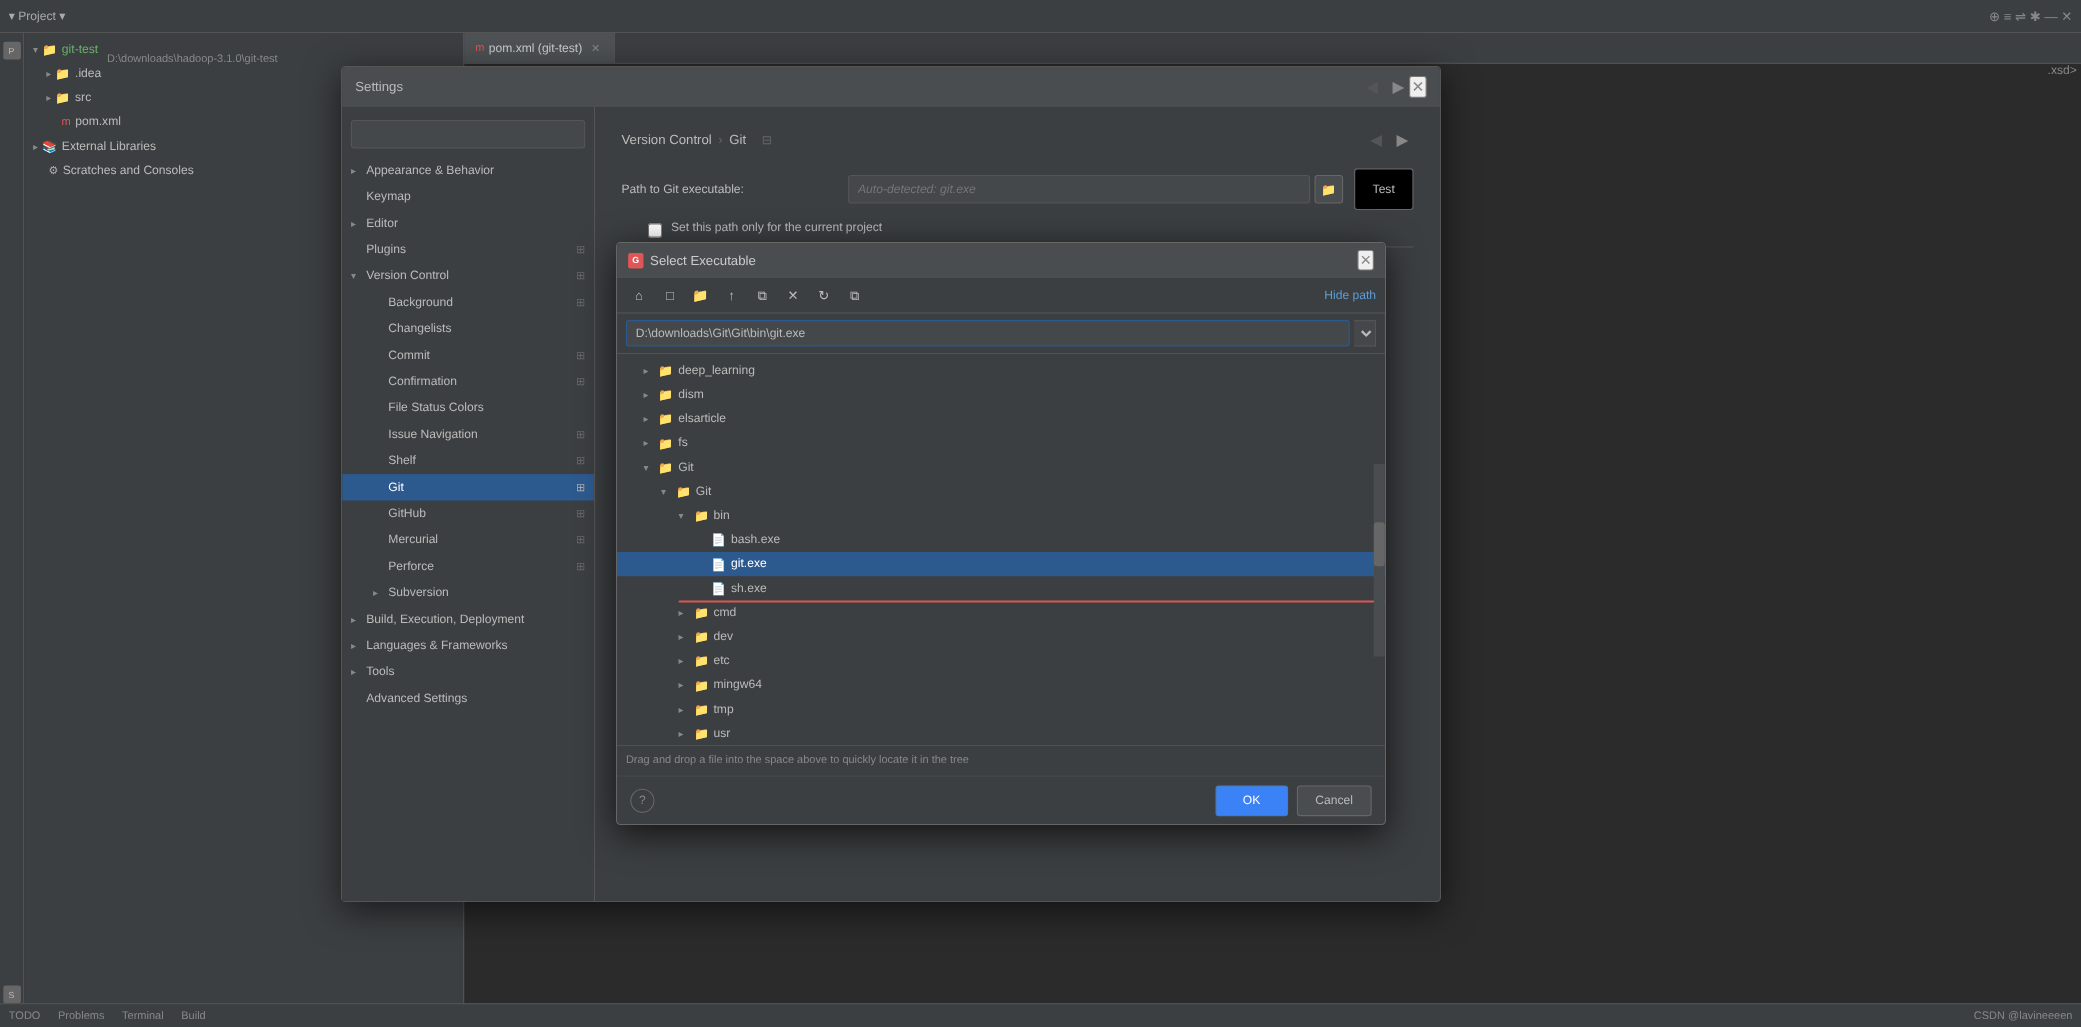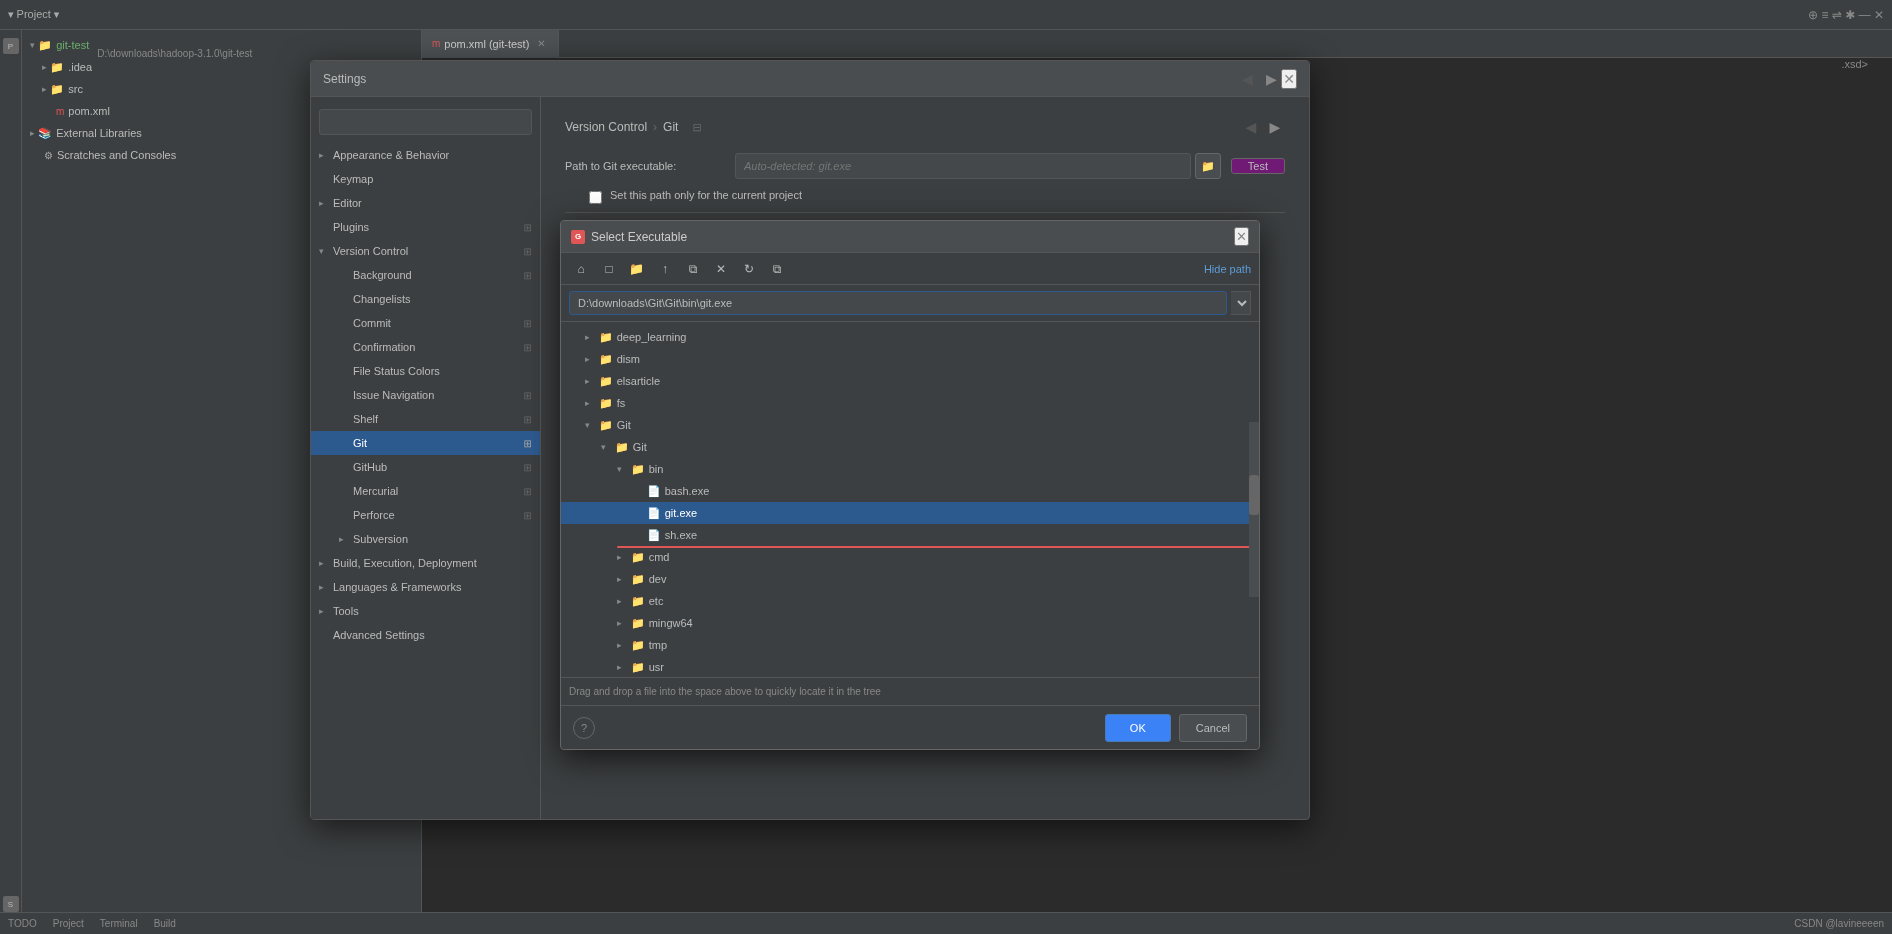--- a/index.html
+++ b/index.html
@@ -248,35 +248,36 @@
     .path-input {
       flex: 1;
       height: 26px;
       background: #45484a;
       border: 1px solid #555;
       border-radius: 3px;
       color: #888;
       padding: 0 8px;
       font-size: 11px;
       font-style: italic;
+      margin-left: 36px;
     }
     .btn-folder {
       width: 26px; height: 26px;
       background: #4a4d4f;
       border: 1px solid #666;
       border-radius: 3px;
       color: #bbb;
       cursor: pointer;
       display: flex; align-items: center; justify-content: center;
       font-size: 11px;
     }
     .btn-test {
-      height: 16px;
+      height: 38px;
       padding: 0 16px;
-      background: #701a75;
+      background: #000000;
       border: 1px solid #666;
       border-radius: 3px;
       color: #bbb;
       cursor: pointer;
       font-size: 11px;
     }
     .checkbox-row {
       display: flex;
       align-items: flex-start;
       gap: 8px;
@@ -619,21 +620,21 @@
       <span>Scratches and Consoles</span>
     </div>
   </div>
 </div>
 
 <div class="editor-area">
   <div class="editor-line">
     <span class="line-num">1</span>
     <span class="xml-tag">&lt;?xml version=<span class="xml-val">"1.0"</span> encoding=<span class="xml-val">"UTF-8"</span>?&gt;</span>
   </div>
-  <div style="position:absolute;right:24px;top:0;font-size:11px;color:#888;">.xsd&gt;</div>
+  <div style="position:absolute;right:4px;top:0;font-size:11px;color:#888;">.xsd&gt;</div>
 </div>
 
 <div class="settings-modal">
   <div class="modal-title-bar">
     <span>Settings</span>
     <div class="modal-nav">
       <button class="nav-btn" disabled="">◀</button>
       <button class="nav-btn">▶</button>
     </div>
     <button class="modal-close">✕</button>
@@ -980,17 +981,17 @@
 
   <div class="exec-footer">
     <button class="btn-help">?</button>
     <button class="btn-ok">OK</button>
     <button class="btn-cancel">Cancel</button>
   </div>
 </div>
 
 <div class="bottom-bar">
   <span>TODO</span>
-  <span>Project</span>
+  <span>Problems</span>
   <span>Terminal</span>
   <span>Build</span>
   <span style="margin-left:auto;">CSDN @lavineeeen</span>
 </div>
 
 </body></html>

